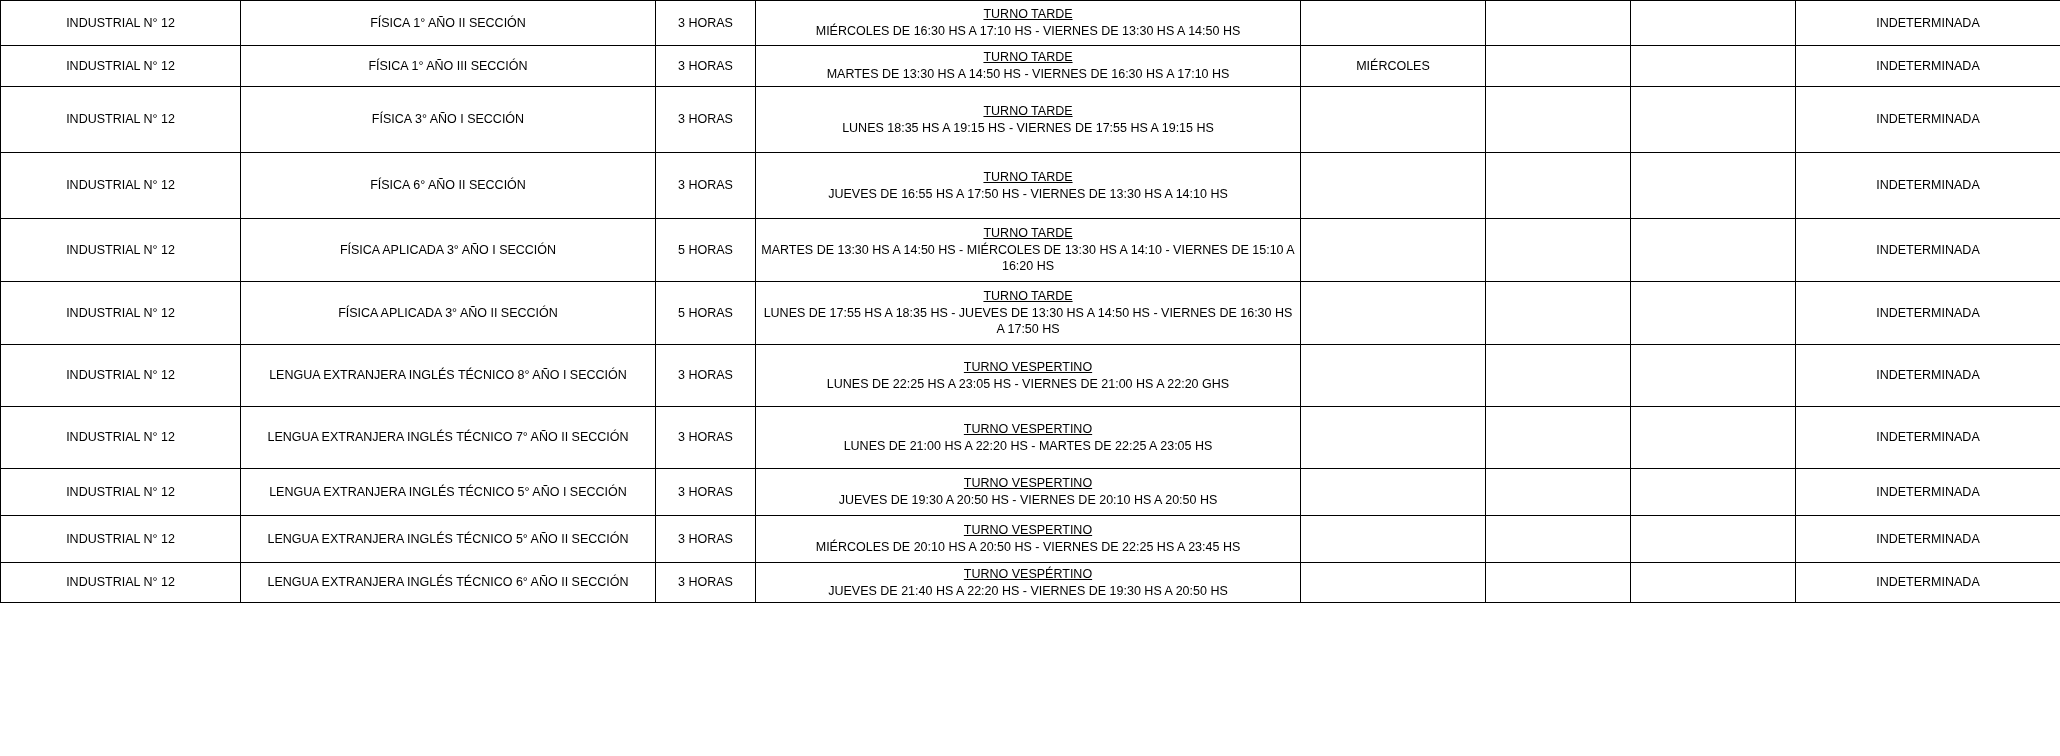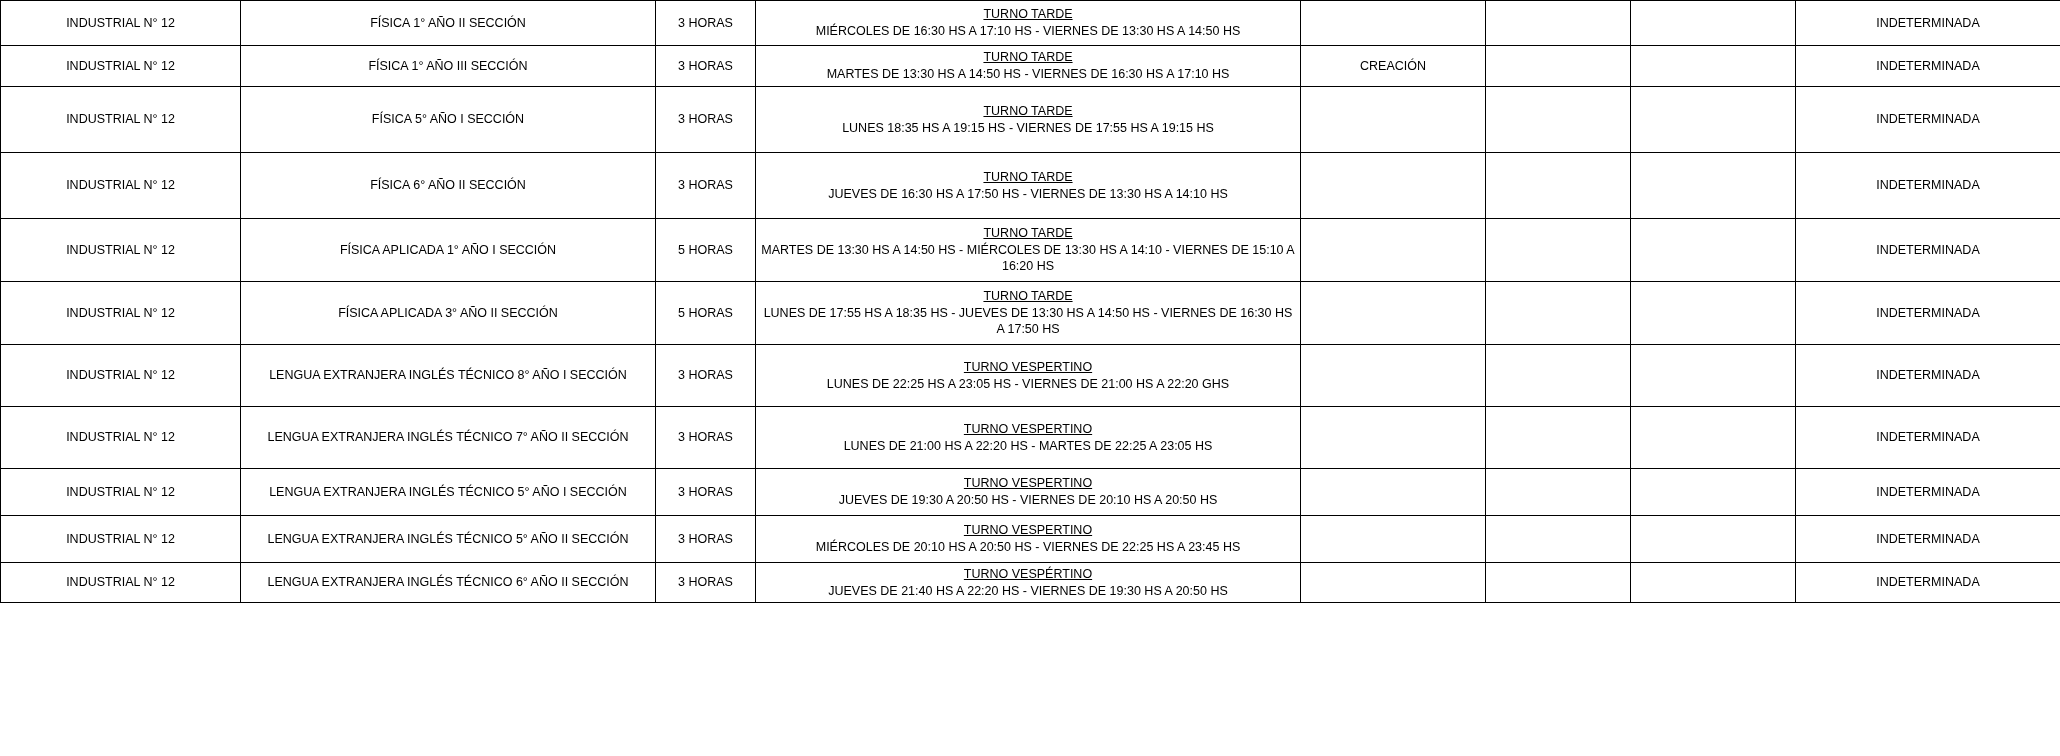--- a/index.html
+++ b/index.html
@@ -83,54 +83,54 @@
         <td>INDETERMINADA</td>
       </tr>
       <tr style="height: 41px;">
         <td>INDUSTRIAL N° 12</td>
         <td>FÍSICA 1° AÑO III SECCIÓN</td>
         <td>3 HORAS</td>
         <td>
           <span class="schedule-shift">TURNO TARDE</span>
           <span class="schedule-detail">MARTES DE 13:30 HS A 14:50 HS - VIERNES DE 16:30 HS A 17:10 HS</span>
         </td>
-        <td>CREACIÓN</td>
+        <td>MIÉRCOLES</td>
         <td></td>
         <td></td>
         <td>INDETERMINADA</td>
       </tr>
       <tr style="height: 66px;">
         <td>INDUSTRIAL N° 12</td>
-        <td>FÍSICA 5° AÑO I SECCIÓN</td>
+        <td>FÍSICA 3° AÑO I SECCIÓN</td>
         <td>3 HORAS</td>
         <td>
           <span class="schedule-shift">TURNO TARDE</span>
           <span class="schedule-detail">LUNES 18:35 HS A 19:15 HS - VIERNES DE 17:55 HS A 19:15 HS</span>
         </td>
         <td></td>
         <td></td>
         <td></td>
         <td>INDETERMINADA</td>
       </tr>
       <tr style="height: 66px;">
         <td>INDUSTRIAL N° 12</td>
         <td>FÍSICA 6° AÑO II SECCIÓN</td>
         <td>3 HORAS</td>
         <td>
           <span class="schedule-shift">TURNO TARDE</span>
-          <span class="schedule-detail">JUEVES DE 16:30 HS A 17:50 HS -  VIERNES DE 13:30 HS A 14:10 HS</span>
+          <span class="schedule-detail">JUEVES DE 16:55 HS A 17:50 HS -  VIERNES DE 13:30 HS A 14:10 HS</span>
         </td>
         <td></td>
         <td></td>
         <td></td>
         <td>INDETERMINADA</td>
       </tr>
       <tr style="height: 63px;">
         <td>INDUSTRIAL N° 12</td>
-        <td>FÍSICA APLICADA 1° AÑO I SECCIÓN</td>
+        <td>FÍSICA APLICADA 3° AÑO I SECCIÓN</td>
         <td>5 HORAS</td>
         <td>
           <span class="schedule-shift">TURNO TARDE</span>
           <span class="schedule-detail">MARTES DE 13:30 HS A 14:50 HS - MIÉRCOLES DE 13:30 HS A 14:10 - VIERNES DE 15:10 A 16:20 HS</span>
         </td>
         <td></td>
         <td></td>
         <td></td>
         <td>INDETERMINADA</td>
       </tr>

